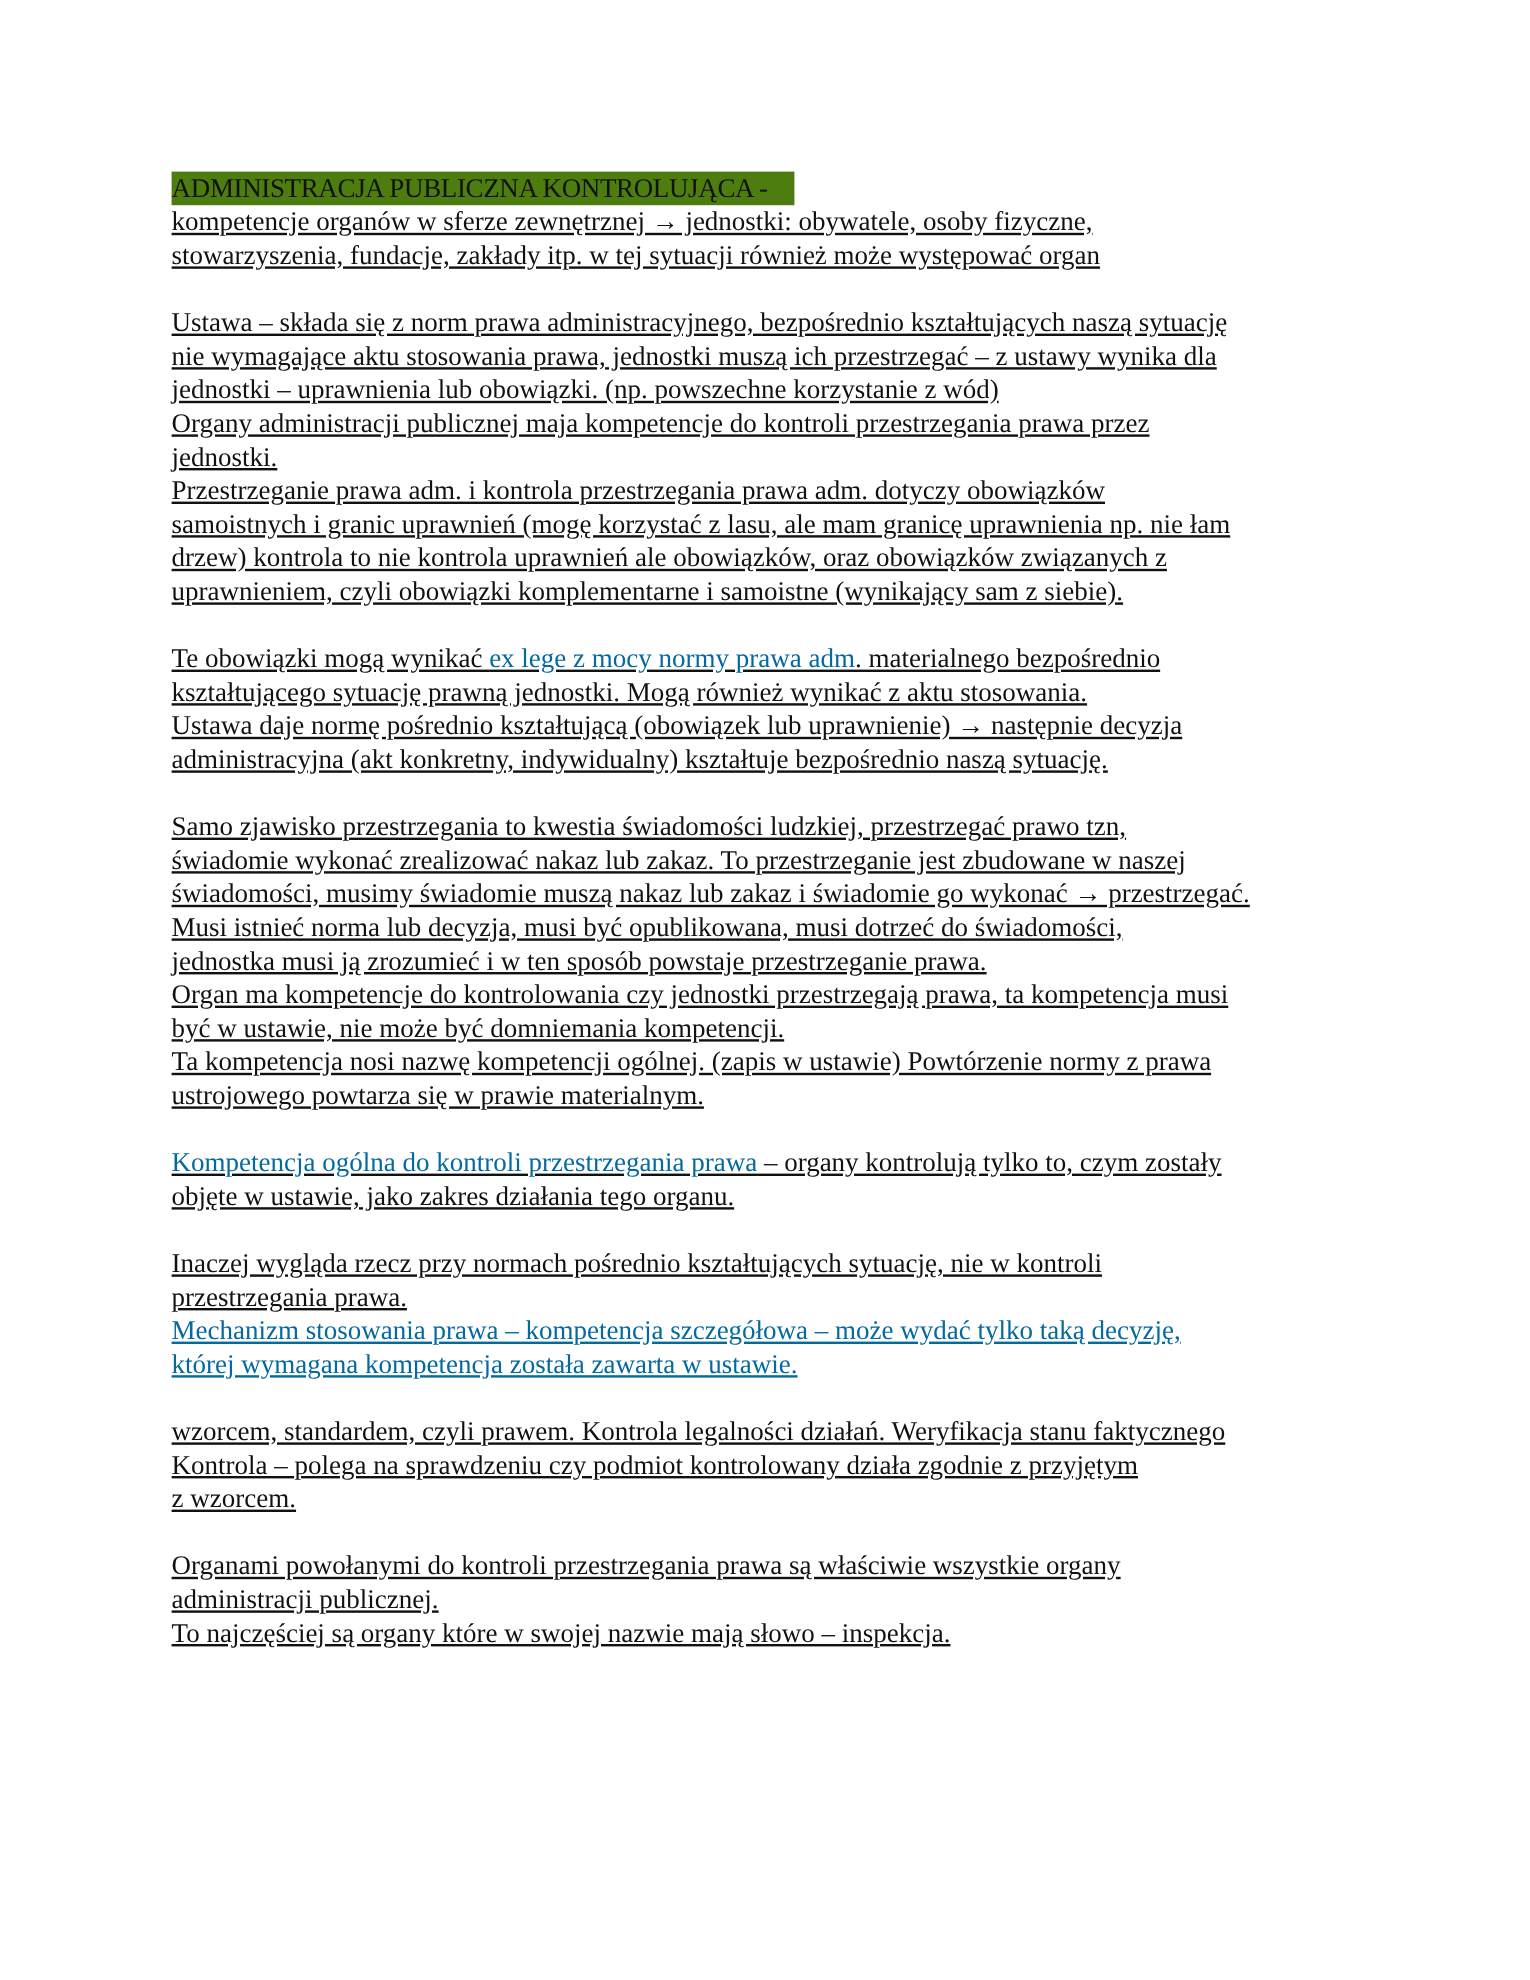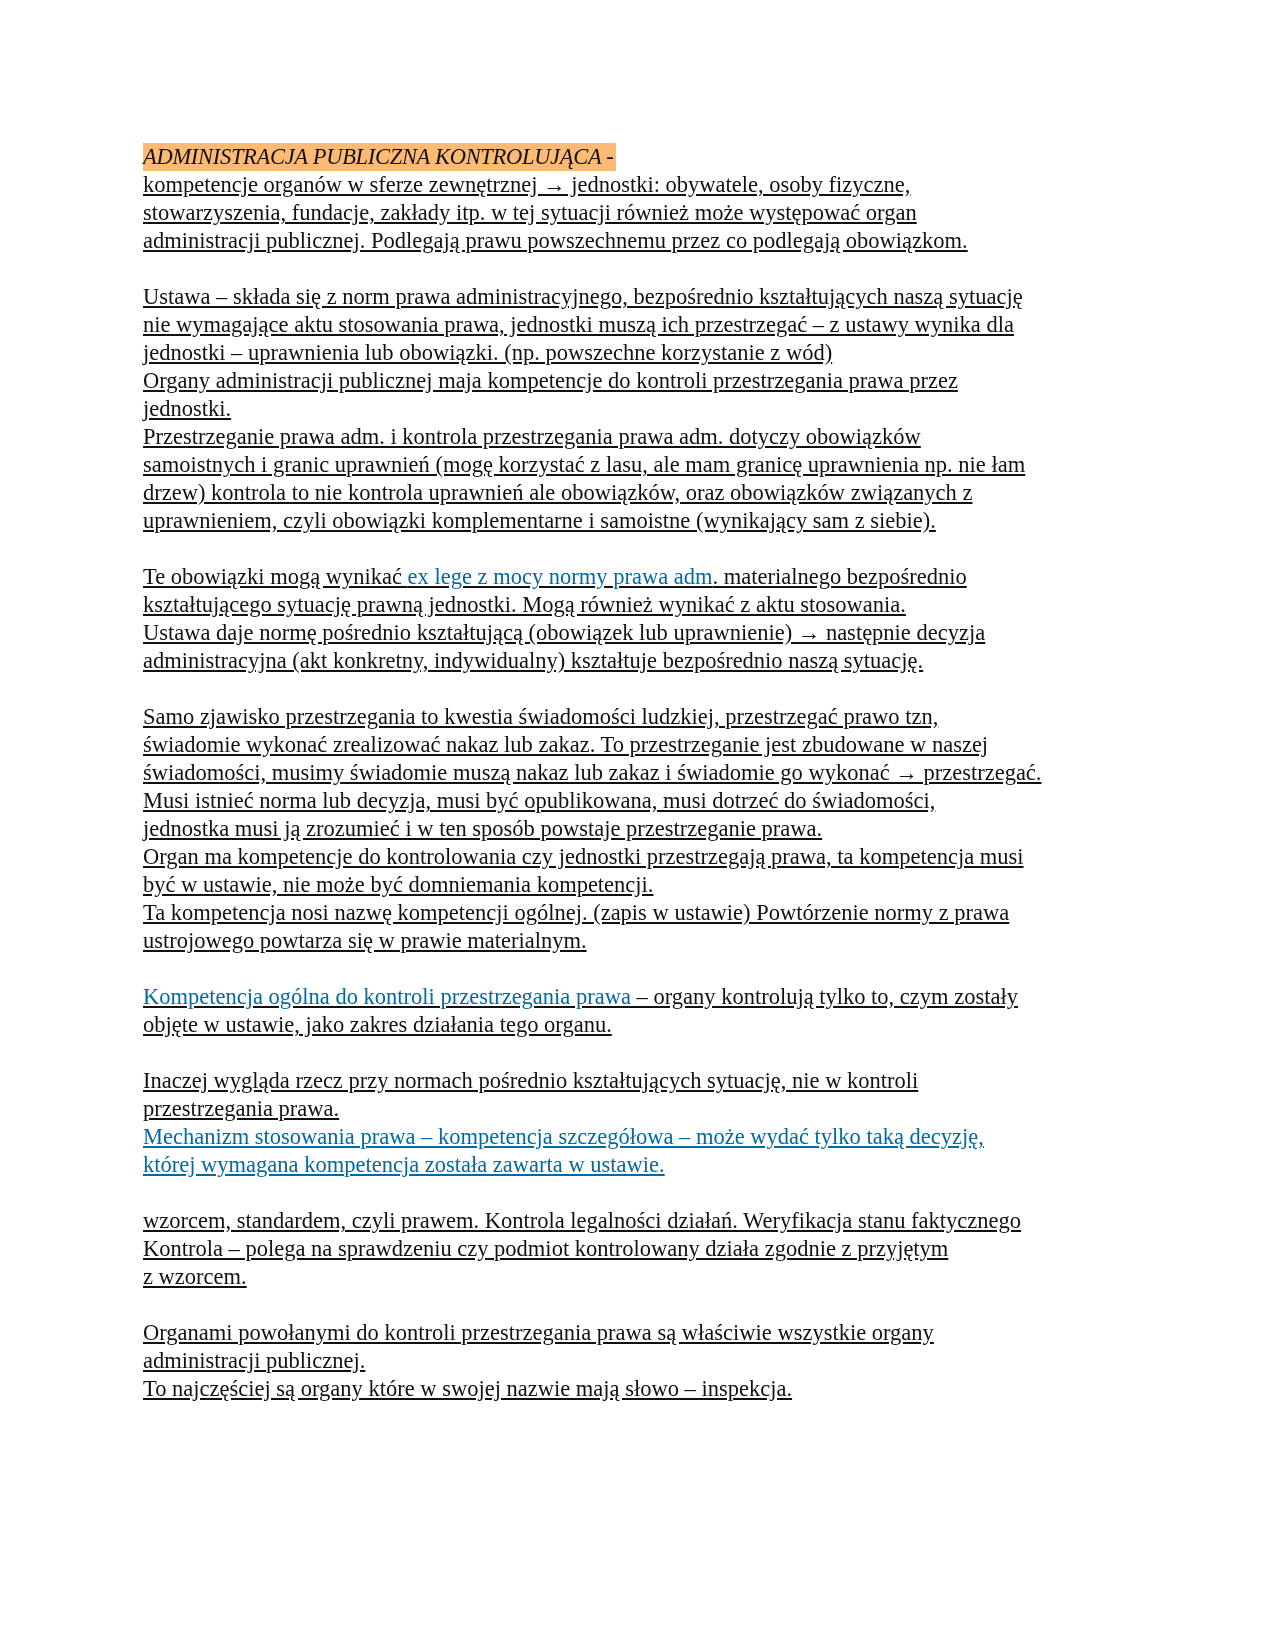--- a/index.html
+++ b/index.html
@@ -2,36 +2,35 @@
 <html><head>
   <meta charset="utf-8">
   <style>
     html, body { margin: 0; padding: 0; background: #ffffff; }
     body { width: 1275px; height: 1650px; position: relative; overflow: hidden; }
     .page {
       position: absolute; left: 143px; top: 143px; width: 990px;
       font-family: "Liberation Serif", "DejaVu Serif", serif;
       font-size: 22.5px; line-height: 28px; color: #111111;
     }
-    .title { display: inline-block; background: #fdba74; font-weight: normal; padding-right: 2px; letter-spacing: -0.3px; font-style: italic; }
+    .title { display: inline-block; background: #4d7c0f; font-weight: normal; padding-right: 22px; letter-spacing: -0.3px; }
     p { margin: 0; text-decoration: underline; }
     .gap { height: 28px; }
     .red { color: #0369a1; }
     .line { white-space: nowrap; }
   </style>
 </head>
 <body>
 
 <div class="page">
   <div class="title">ADMINISTRACJA PUBLICZNA KONTROLUJĄCA -</div>
 
   <div>
     <p class="line">kompetencje organów w sferze zewnętrznej → jednostki: obywatele, osoby fizyczne,</p>
     <p class="line">stowarzyszenia, fundacje, zakłady itp. w tej sytuacji również może występować organ</p>
-    <p class="line">administracji publicznej. Podlegają prawu powszechnemu przez co podlegają obowiązkom.</p>
   </div>
   <div class="gap"></div>
 
   <div>
     <p class="line">Ustawa – składa się z norm prawa administracyjnego, bezpośrednio kształtujących naszą sytuację</p>
     <p class="line">nie wymagające aktu stosowania prawa, jednostki muszą ich przestrzegać – z ustawy wynika dla</p>
     <p class="line">jednostki – uprawnienia lub obowiązki. (np. powszechne korzystanie z wód)</p>
     <p class="line">Organy administracji publicznej maja kompetencje do kontroli przestrzegania prawa przez</p>
     <p class="line">jednostki.</p>
     <p class="line">Przestrzeganie prawa adm. i kontrola przestrzegania prawa adm. dotyczy obowiązków</p>

